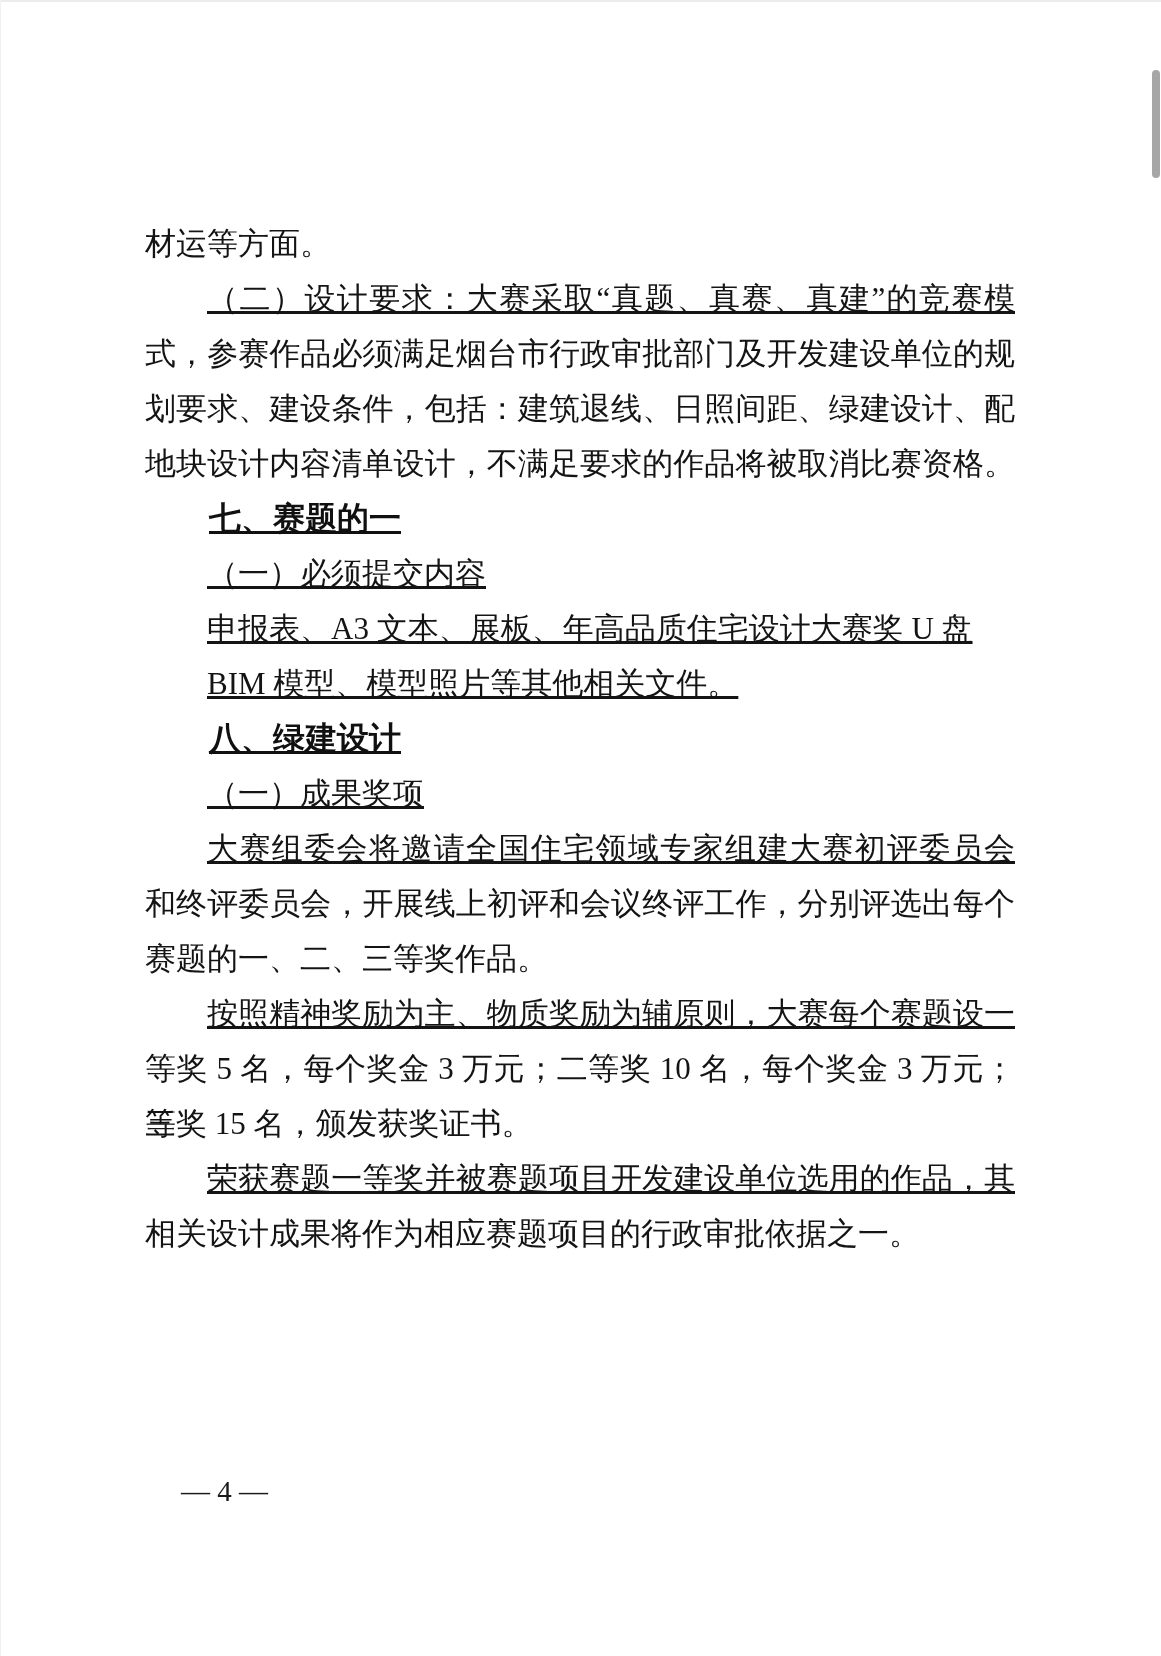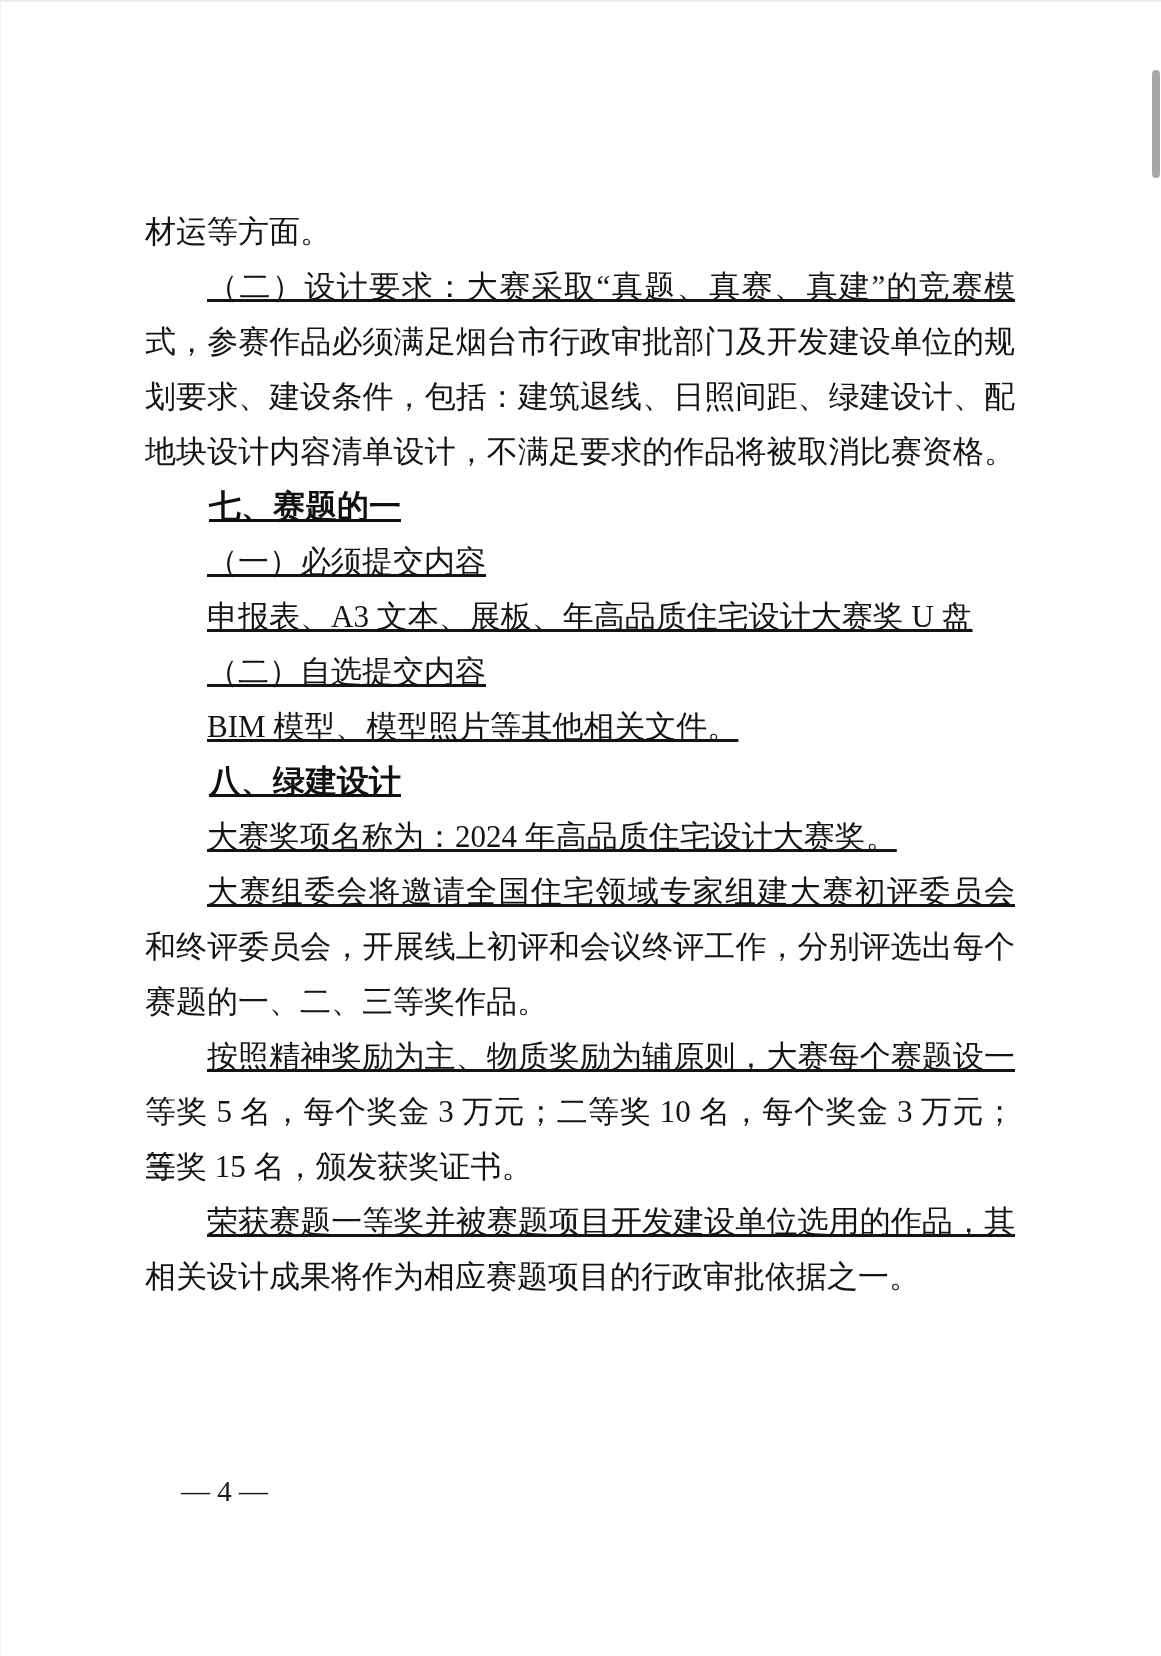--- a/index.html
+++ b/index.html
@@ -32,21 +32,21 @@
     top: 70px;
     right: 1px;
     width: 8px;
     height: 108px;
     border-radius: 4px;
     background: #a6a6a6;
   }
   .doc-content {
     position: absolute;
     left: 145px;
-    top: 204px;
+    top: 216px;
     width: 870px;
   }
   .line {
     font-size: 31px;
     line-height: 55px;
     height: 55px;
     text-align: left;
     letter-spacing: 0;
   }
   .line.indent { text-indent: 2em; text-decoration: underline; }
@@ -78,24 +78,23 @@
 
 <div class="doc-content">
   <div class="line">材运等方面。</div>
   <div class="line indent justify">（二）设计要求：大赛采取“真题、真赛、真建”的竞赛模</div>
   <div class="line justify">式，参赛作品必须满足烟台市行政审批部门及开发建设单位的规</div>
   <div class="line justify">划要求、建设条件，包括：建筑退线、日照间距、绿建设计、配</div>
   <div class="line justify">地块设计内容清单设计，不满足要求的作品将被取消比赛资格。</div>
   <div class="line indent heading">七、赛题的一</div>
   <div class="line indent">（一）必须提交内容</div>
   <div class="line indent">申报表、A3 文本、展板、年高品质住宅设计大赛奖 U 盘</div>
-  <div class="line indent">（二）自选提交内容</div>
   <div class="line indent">BIM 模型、模型照片等其他相关文件。</div>
   <div class="line indent heading">八、绿建设计</div>
-  <div class="line indent">大赛奖项名称为：2024 年高品质住宅设计大赛奖。</div>
+  <div class="line indent">（一）成果奖项</div>
   <div class="line indent justify">大赛组委会将邀请全国住宅领域专家组建大赛初评委员会</div>
   <div class="line justify">和终评委员会，开展线上初评和会议终评工作，分别评选出每个</div>
   <div class="line">赛题的一、二、三等奖作品。</div>
   <div class="line indent justify">按照精神奖励为主、物质奖励为辅原则，大赛每个赛题设一</div>
   <div class="line justify">等奖 5 名，每个奖金 3 万元；二等奖 10 名，每个奖金 3 万元；三</div>
   <div class="line">等奖 15 名，颁发获奖证书。</div>
   <div class="line indent justify">荣获赛题一等奖并被赛题项目开发建设单位选用的作品，其</div>
   <div class="line">相关设计成果将作为相应赛题项目的行政审批依据之一。</div>
 </div>
 

